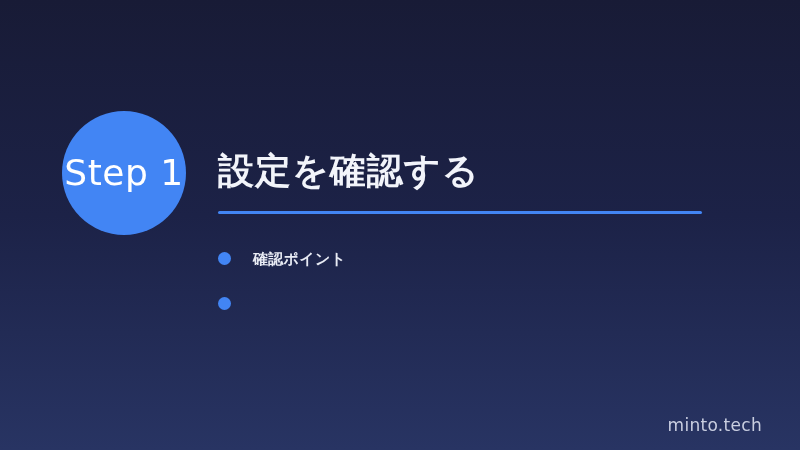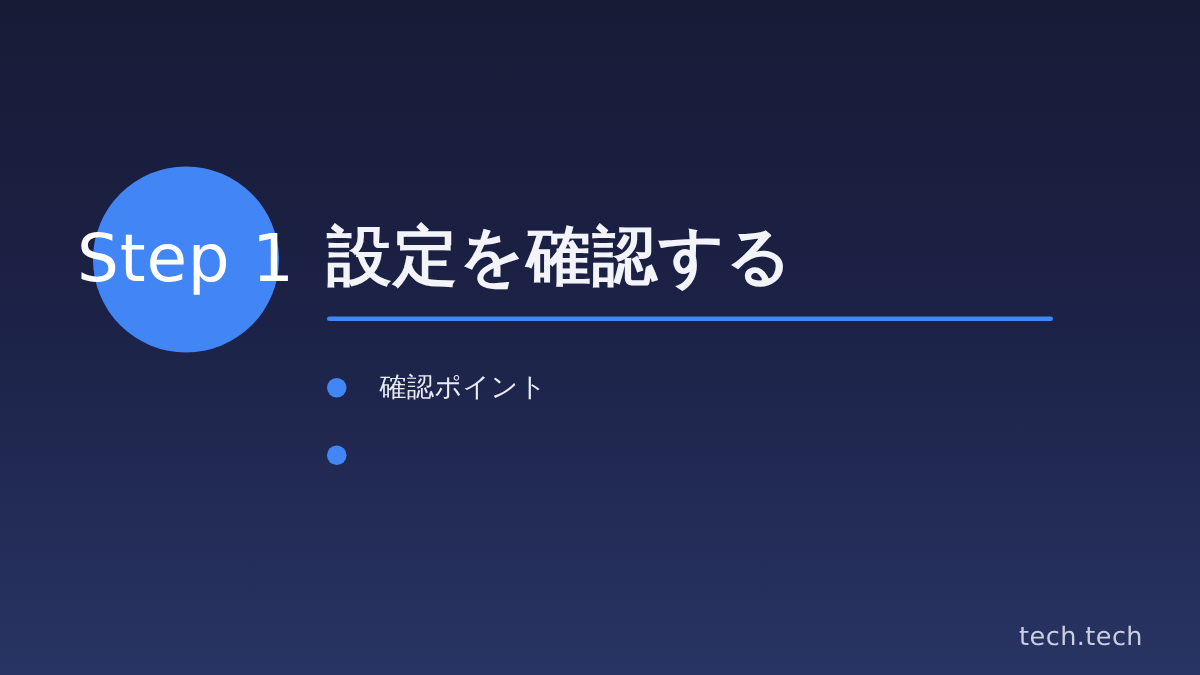--- a/index.html
+++ b/index.html
@@ -27,34 +27,34 @@
     height: 124px;
     border-radius: 50%;
     background: #4285f4;
   }
   #step-label {
     position: absolute;
     left: 0px;
     top: 148px;
     width: 248px;
     text-align: center;
-    font-size: 44px;
+    font-size: 36px;
     font-weight: 400;
     letter-spacing: 0.5px;
     color: #ffffff;
     line-height: 50px;
     white-space: nowrap;
   }
 
   
   #title {
     position: absolute;
     left: 218px;
     top: 146px;
-    font-size: 43px;
+    font-size: 36px;
     font-weight: 700;
     color: #f2f4fa;
     line-height: 50px;
     white-space: nowrap;
     letter-spacing: 1px;
   }
   #title-divider {
     position: absolute;
     left: 218px;
     top: 211px;
@@ -78,22 +78,22 @@
   }
   .bullet-dot {
     width: 13px;
     height: 13px;
     border-radius: 50%;
     background: #4285f4;
     flex: 0 0 auto;
   }
   .bullet-text {
     margin-left: 22px;
-    font-size: 18px;
-    font-weight: 400;
+    font-size: 15px;
+    font-weight: 700;
     color: #e8ebf4;
     line-height: 20px;
     white-space: nowrap;
     letter-spacing: 0.3px;
   }
 
   
   #footer-watermark {
     position: absolute;
     right: 38px;
@@ -118,15 +118,15 @@
   <div id="bullet-list">
     <div class="bullet-row">
       <span class="bullet-dot"></span>
       <span class="bullet-text">確認ポイント</span>
     </div>
     <div class="bullet-row">
       <span class="bullet-dot"></span>
     </div>
   </div>
 
-  <div id="footer-watermark">tech.tech</div>
+  <div id="footer-watermark">minto.tech</div>
 
 </div>
 
 </body></html>

